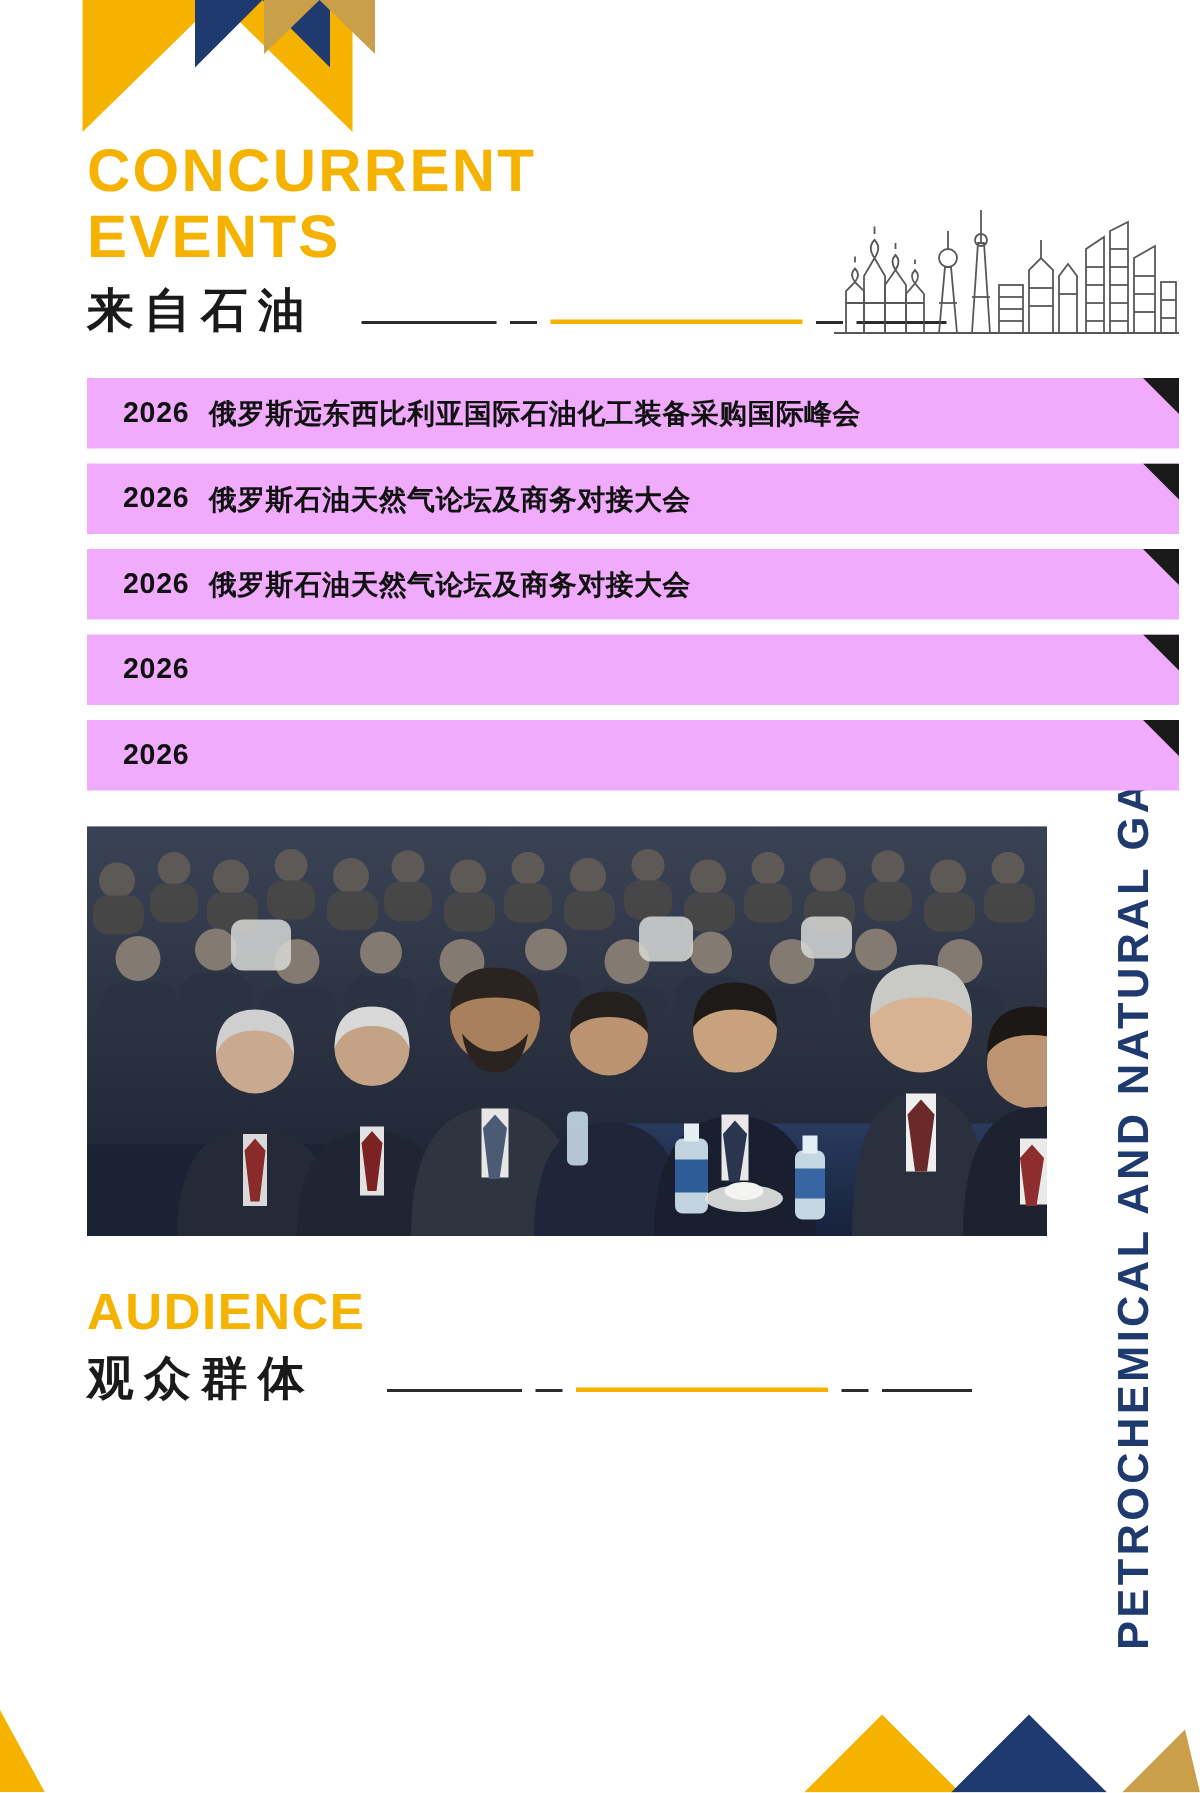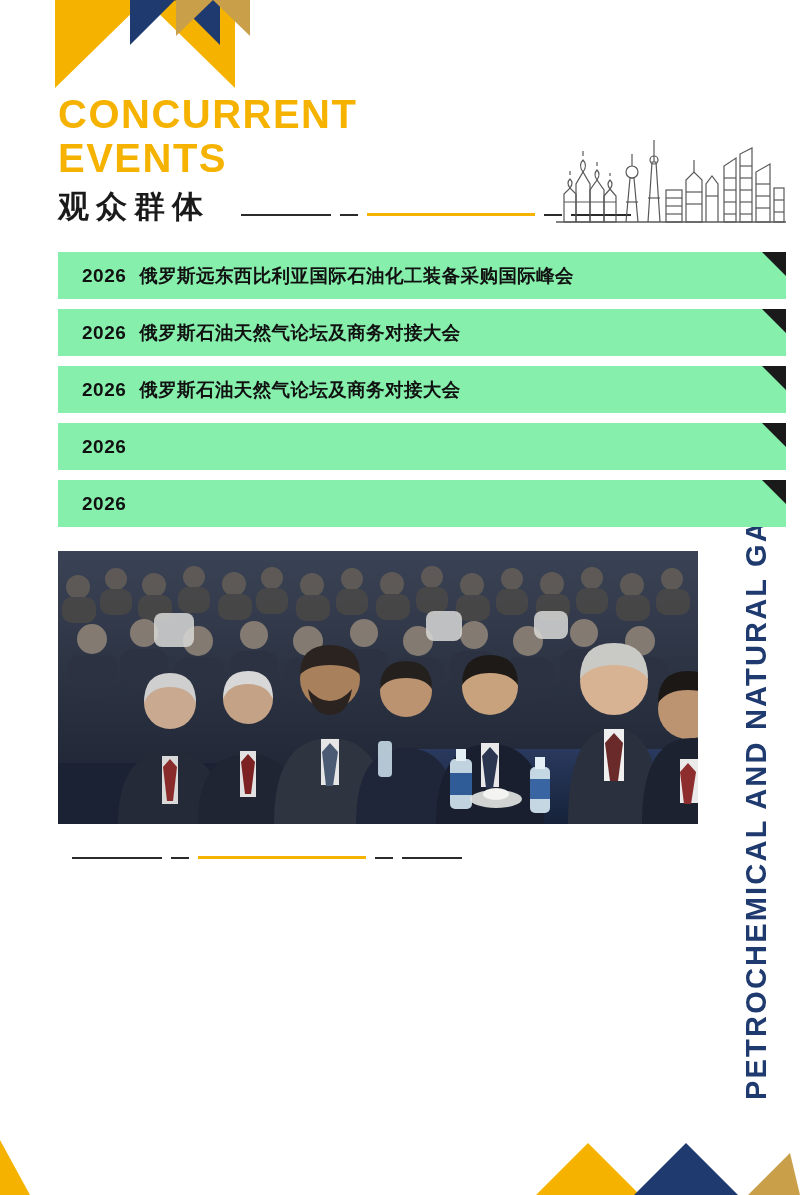--- a/index.html
+++ b/index.html
@@ -152,21 +152,21 @@
     opacity: .92;
   }
 
   
   .events {
     margin-top: 24px;
   }
   .event-row {
     position: relative;
     height: 47px;
-    background: #86efac;
+    background: #f0abfc;
     margin-bottom: 10px;
     display: flex;
     align-items: center;
     padding-left: 24px;
     overflow: hidden;
   }
   .event-row::after {
     content: "";
     position: absolute;
     right: 0; top: 0;
@@ -311,21 +311,21 @@
         <line x1="218" y1="80" x2="228" y2="80"></line>
         <line x1="0" y1="90" x2="230" y2="90" stroke-width="1.4"></line>
       </g>
     </svg>
 
     <div>
       <div class="head-en">CONCURRENT</div>
       <div class="head-row">
         <div>
           <div class="head-en">EVENTS</div>
-          <div class="head-cn">观众群体</div>
+          <div class="head-cn">来自石油</div>
         </div>
         <div class="rule-group">
           <span class="rule-seg r1"></span>
           <span class="rule-seg r2"></span>
           <span class="rule-seg r3"></span>
           <span class="rule-seg r4"></span>
           <span class="rule-seg r5"></span>
         </div>
       </div>
     </div>
@@ -497,20 +497,24 @@
           <rect x="320" y="190" width="14" height="36" rx="4" fill="#cfe3ef" opacity="0.85"></rect>
         </g>
 
         <ellipse cx="438" cy="248" rx="26" ry="9" fill="#e6e6e4" opacity="0.9"></ellipse>
         <ellipse cx="438" cy="243" rx="13" ry="6" fill="#f3f3f1"></ellipse>
       </svg>
     </div>
 
     <div class="aud-block">
       <div class="aud-row">
+        <div>
+          <div class="aud-head-en">AUDIENCE</div>
+          <div class="aud-head-cn">观众群体</div>
+        </div>
         <div class="aud-rule">
           <span class="rule-seg r1"></span>
           <span class="rule-seg r2"></span>
           <span class="rule-seg r3"></span>
           <span class="rule-seg r4"></span>
           <span class="rule-seg r5"></span>
         </div>
       </div>
     </div>
 

